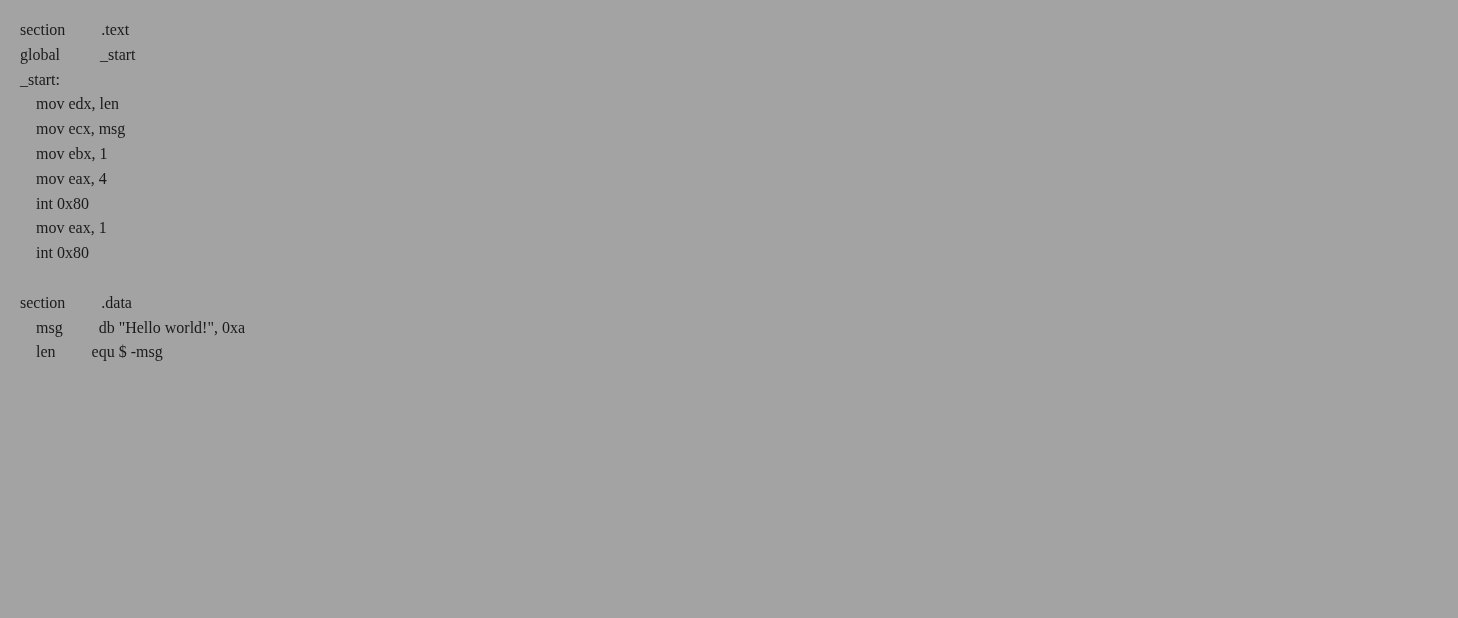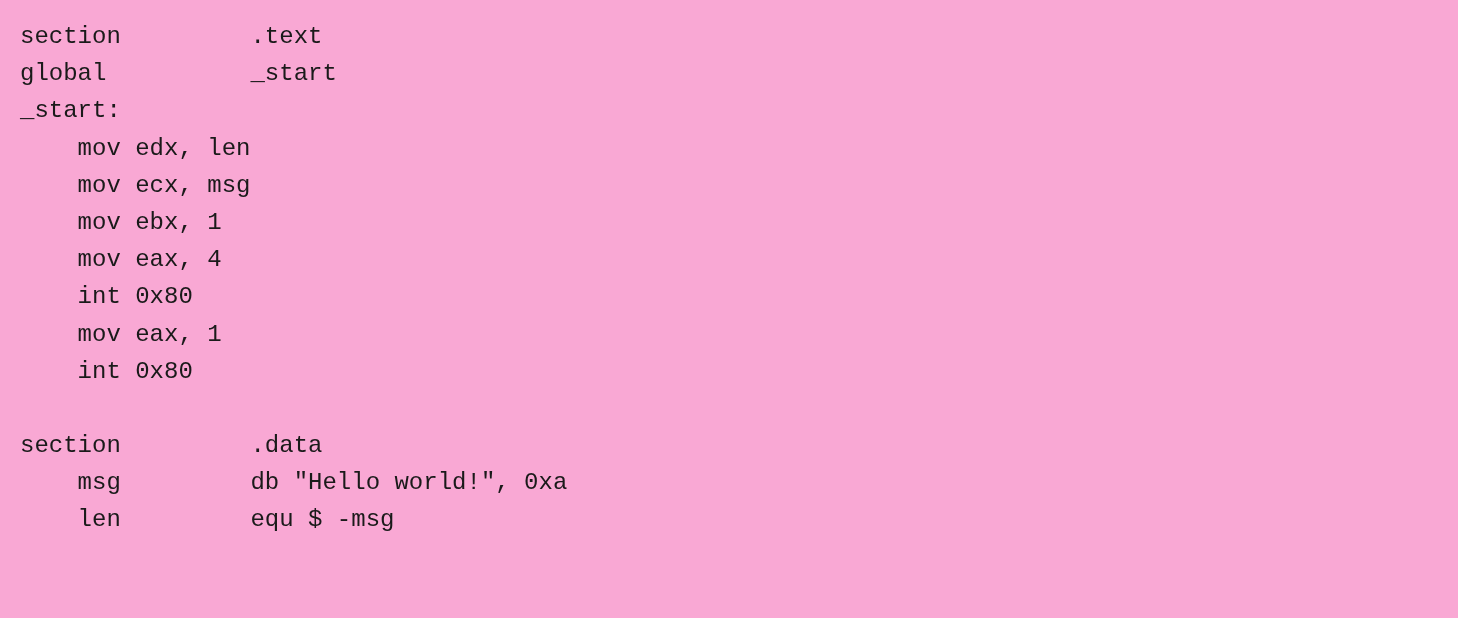--- a/index.html
+++ b/index.html
@@ -14,24 +14,24 @@
       height: 618px;
       overflow: hidden;
       display: flex;
       align-items: flex-start;
       justify-content: flex-start;
     }
 
     .code-container {
       width: 100%;
       height: 100%;
-      background-color: #f9a8d4;
+      background-color: #a3a3a3;
       padding: 18px 20px;
-      font-family: Liberation Mono, monospace;
-      font-size: 24px;
+      font-family: Liberation Serif, serif;
+      font-size: 16px;
       line-height: 1.55;
       color: #1a1a1a;
       white-space: pre;
     }
 
     .code-line {
       display: block;
     }
   </style>
 </head>

